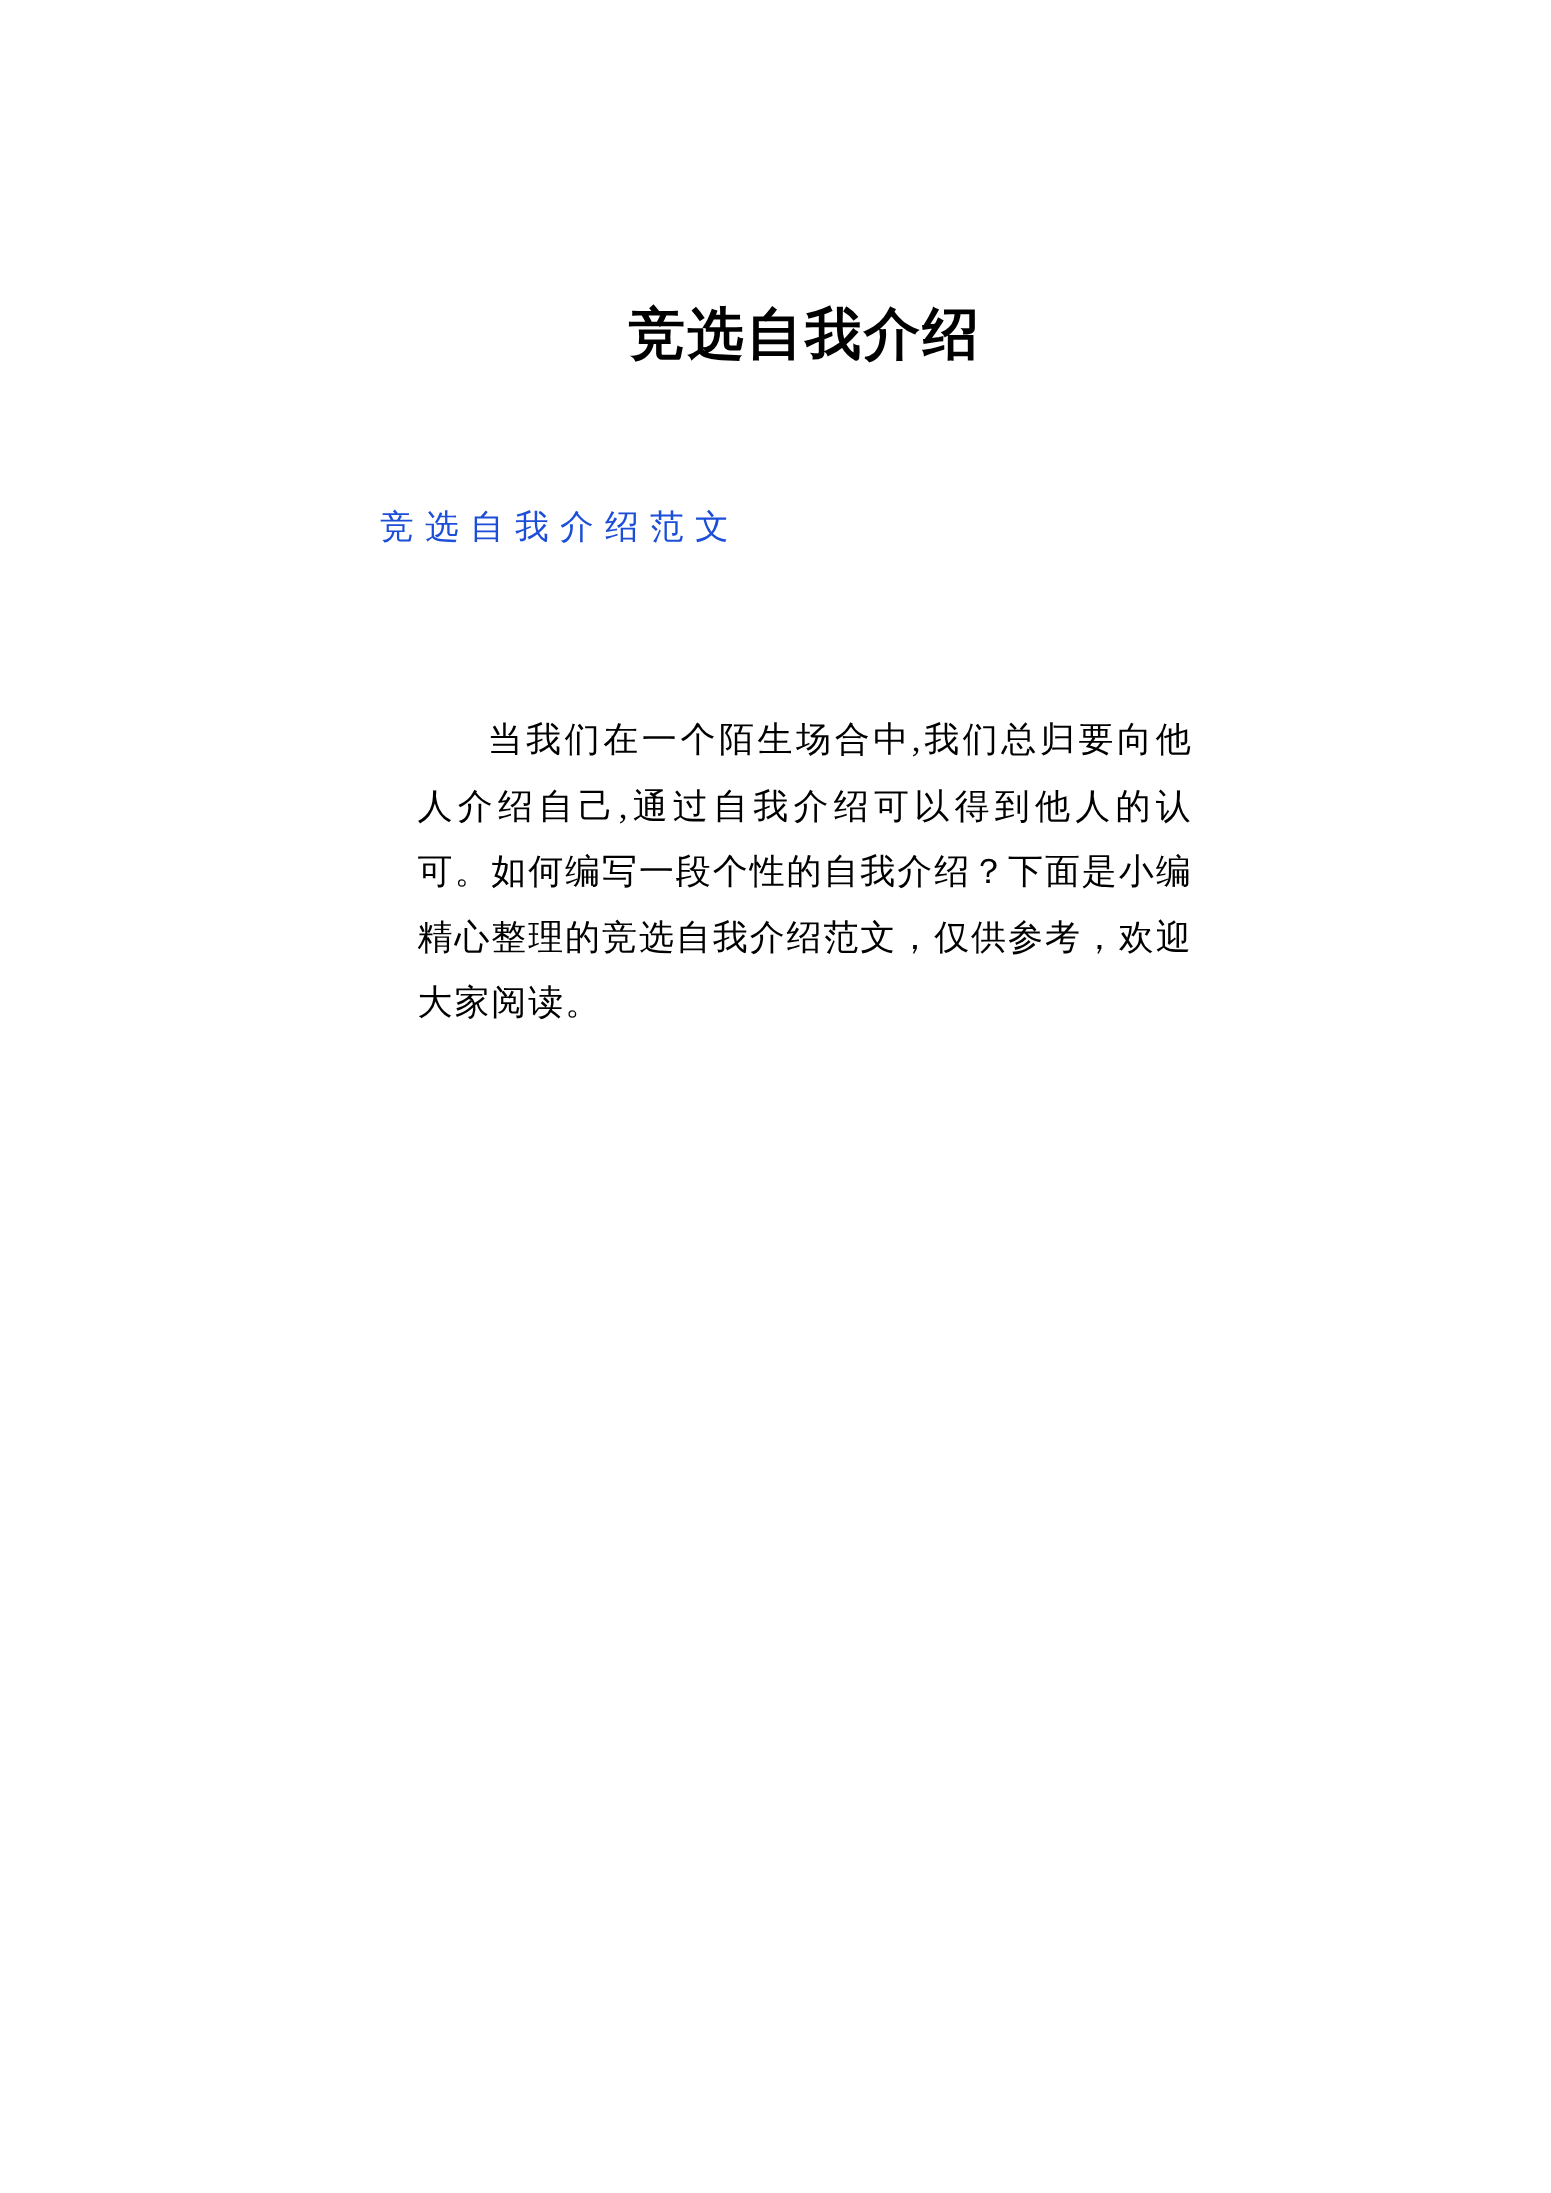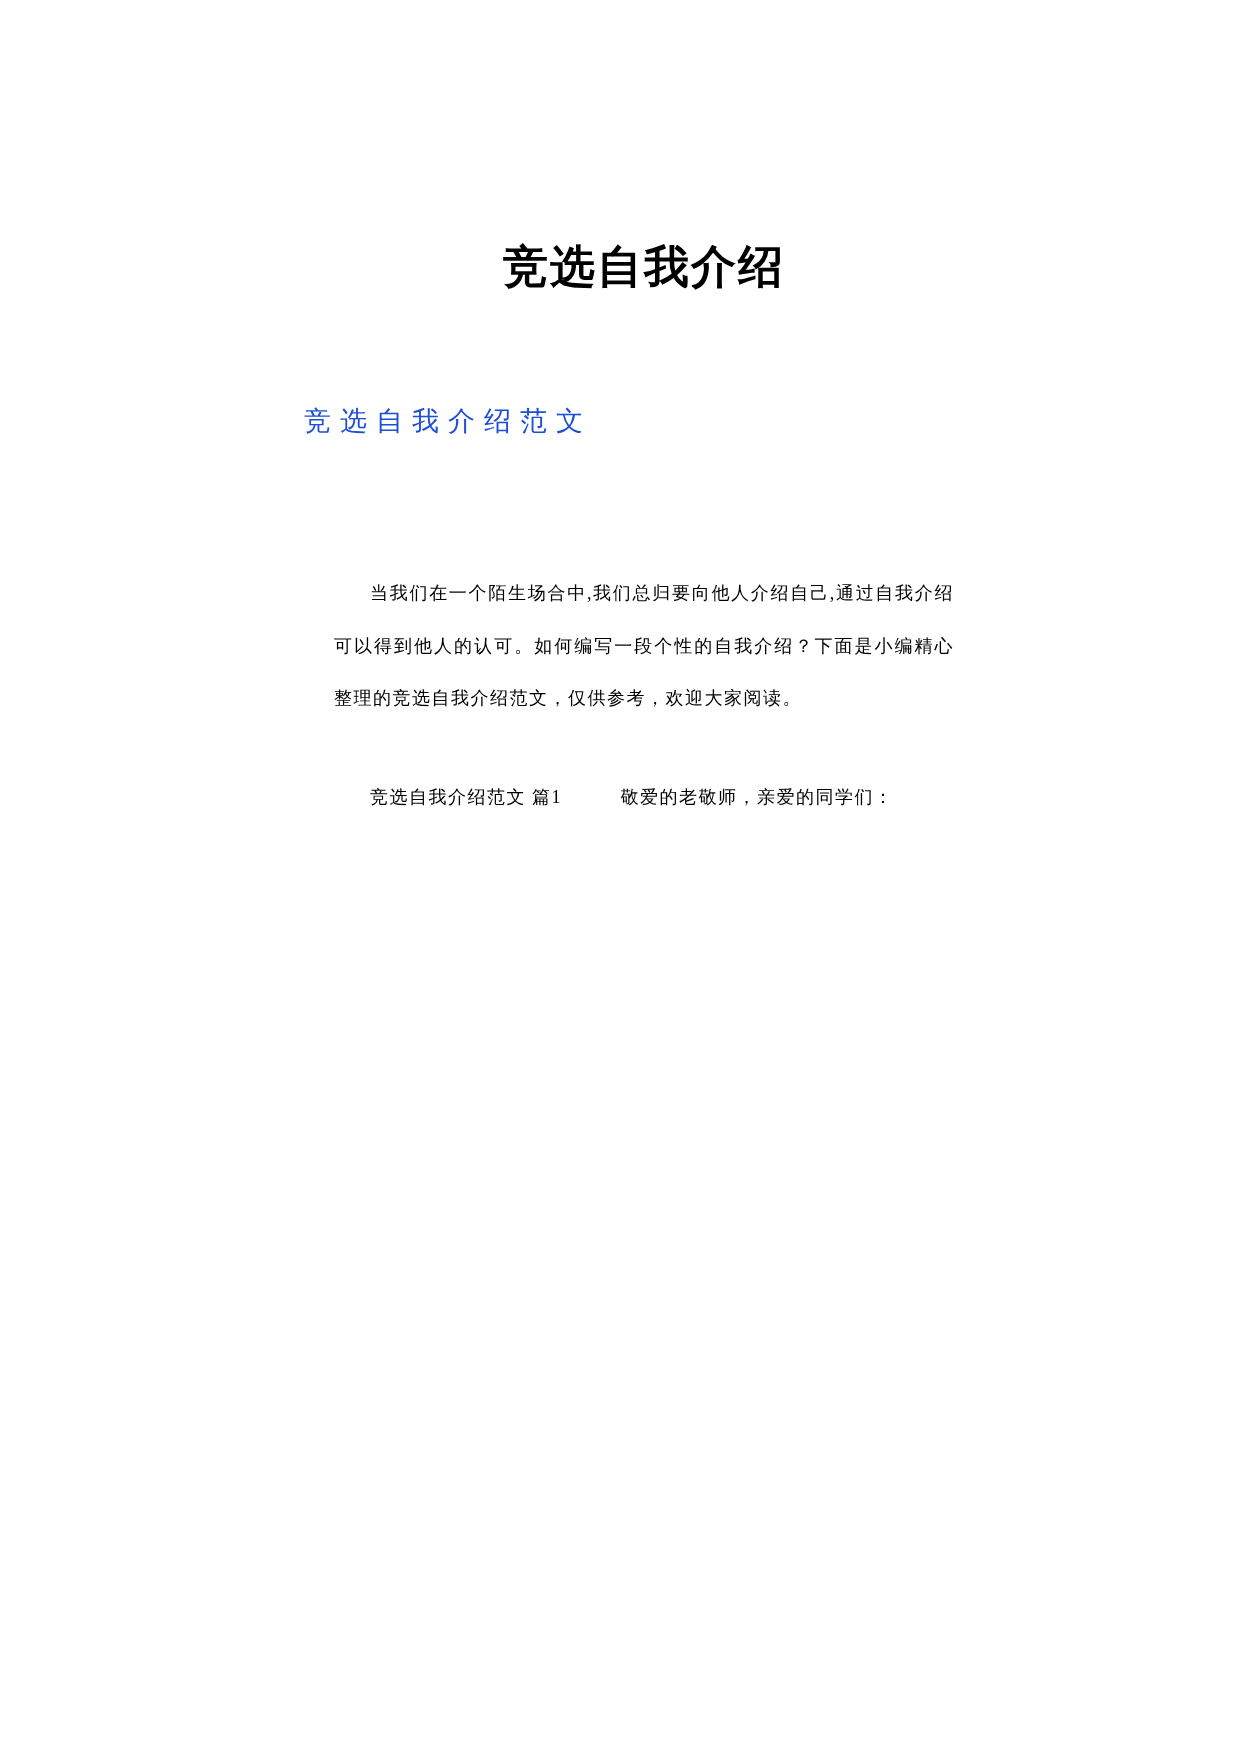--- a/index.html
+++ b/index.html
@@ -42,21 +42,21 @@
     letter-spacing: 9px;
     line-height: 1.3;
     color: #1d4ed8;
   }
 
   .body-text {
     margin-top: 66px;
   }
 
   .body-text p {
-    font-size: 18px;
+    font-size: 28px;
     line-height: 52.5px;
     letter-spacing: 1.5px;
     text-align: justify;
     text-justify: inter-ideograph;
     text-indent: 2em;
     white-space: pre-wrap;
     color: #000000;
   }
 </style>
 </head>
@@ -65,19 +65,18 @@
 <div class="page">
   <div class="content">
 
     <h1 class="doc-title">竞选自我介绍</h1>
 
     <div class="doc-subtitle">竞选自我介绍范文</div>
 
     <div class="body-text">
       <p>当我们在一个陌生场合中,我们总归要向他人介绍自己,通过自我介绍可以得到他人的认可。如何编写一段个性的自我介绍？下面是小编精心整理的竞选自我介绍范文，仅供参考，欢迎大家阅读。</p>
 
-      <p>竞选自我介绍范文 篇1　　　敬爱的老敬师，亲爱的同学们：</p>
 
 
     </div>
 
   </div>
 </div>
 
 </body></html>

